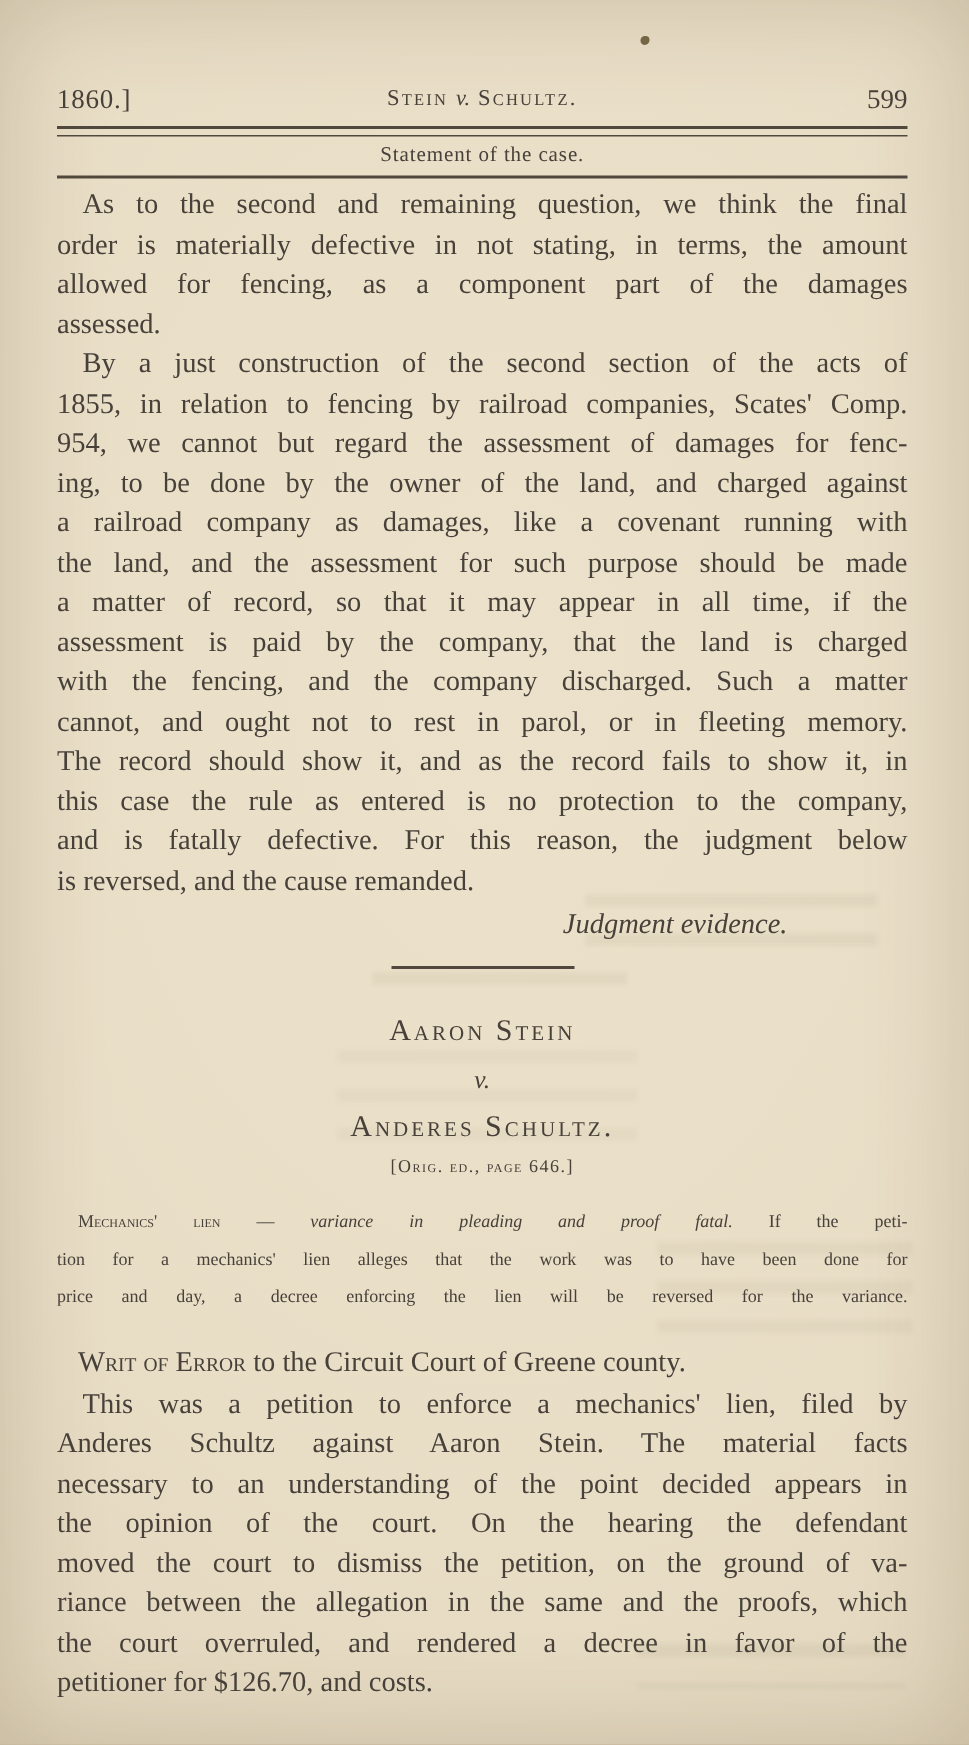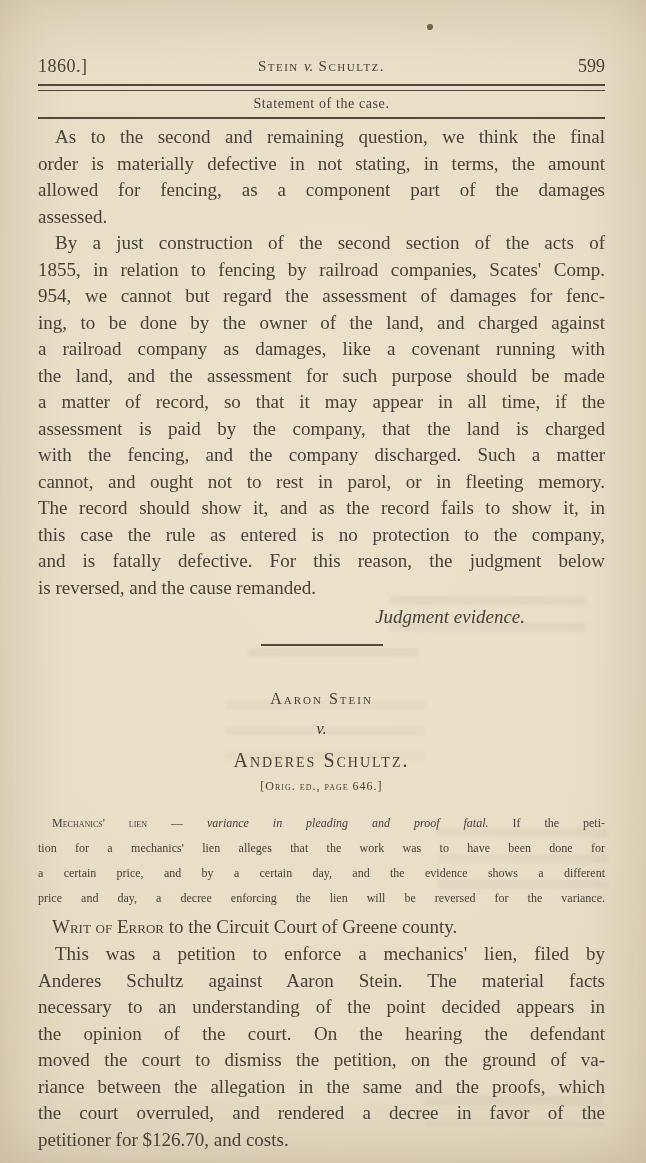--- a/index.html
+++ b/index.html
@@ -27,29 +27,29 @@
   .running-head{margin-top:5px;text-align:center;font-size:14px;letter-spacing:.6px;}
   .rule-single{margin-top:5px;border-top:2px solid #50483c;}
   .body-text{font-size:19px;line-height:26.5px;}
   .opinion{margin-top:5px;}
   .tline{white-space:nowrap;}
   .tline.just{white-space:normal;text-align:justify;text-align-last:justify;}
   .indent-first .tline:first-child{text-indent:17px;}
   .judgment{margin-top:3px;text-align:right;padding-right:80px;font-style:italic;line-height:26.5px;}
   .divider{width:122px;border:none;border-top:2px solid #50483c;margin:13px auto 0;}
   .caption{text-align:center;}
-  .cap-name{margin-top:44px;font-variant:small-caps;font-size:16px;letter-spacing:2px;}
+  .cap-name{margin-top:30px;font-variant:small-caps;font-size:20px;letter-spacing:2px;}
   .cap-v{margin-top:11px;font-style:italic;font-size:17px;}
   .cap-name2{margin-top:10px;font-variant:small-caps;font-size:20px;letter-spacing:2px;}
   .cap-ed{margin-top:7px;font-variant:small-caps;font-size:12px;letter-spacing:1px;}
   .syllabus{margin-top:17px;font-size:12px;line-height:25.3px;}
   .syl-first{text-align:justify;text-align-last:justify;text-indent:14px;}
   .sc{font-variant:small-caps;}
   .it{font-style:italic;}
-  .writ-line{margin-top:2px;font-size:19px;line-height:26.5px;text-indent:14px;}
+  .writ-line{margin-top:19px;font-size:19px;line-height:26.5px;text-indent:14px;}
   .statement{margin-top:1px;}
 </style>
 </head>
 <body>
 
 <div class="page">
 
   <div class="speck"></div>
 
   <div class="ghost" style="left:390px;top:596px;width:195px;height:50px;"></div>
@@ -104,21 +104,20 @@
       <div class="cap-name">Aaron Stein</div>
       <div class="cap-v">v.</div>
       <div class="cap-name2">Anderes Schultz.</div>
       <div class="cap-ed">[Orig. ed., page 646.]</div>
     </div>
 
     <div class="syllabus">
       <div class="syl-first"><span class="sc">Mechanics' lien</span> <span>—</span> <span class="it">variance in pleading and proof fatal.</span>  <span>If the peti-</span></div>
       <div>
           <div class="tline just">tion for a mechanics' lien alleges that the work was to have been done for</div>
-          <div class="tline just">a certain price, and by a certain day, and the evidence shows a different</div>
           <div class="tline just">price and day, a decree enforcing the lien will be reversed for the variance.</div>
         </div>
     </div>
 
     <div class="writ-line"><span class="sc">Writ of Error</span> <span>to the Circuit Court of Greene county.</span></div>
 
     <div class="statement body-text indent-first">
         <div class="tline just">This was a petition to enforce a mechanics' lien, filed by</div>
         <div class="tline just">Anderes Schultz against Aaron Stein.  The material facts</div>
         <div class="tline just">necessary to an understanding of the point decided appears in</div>

